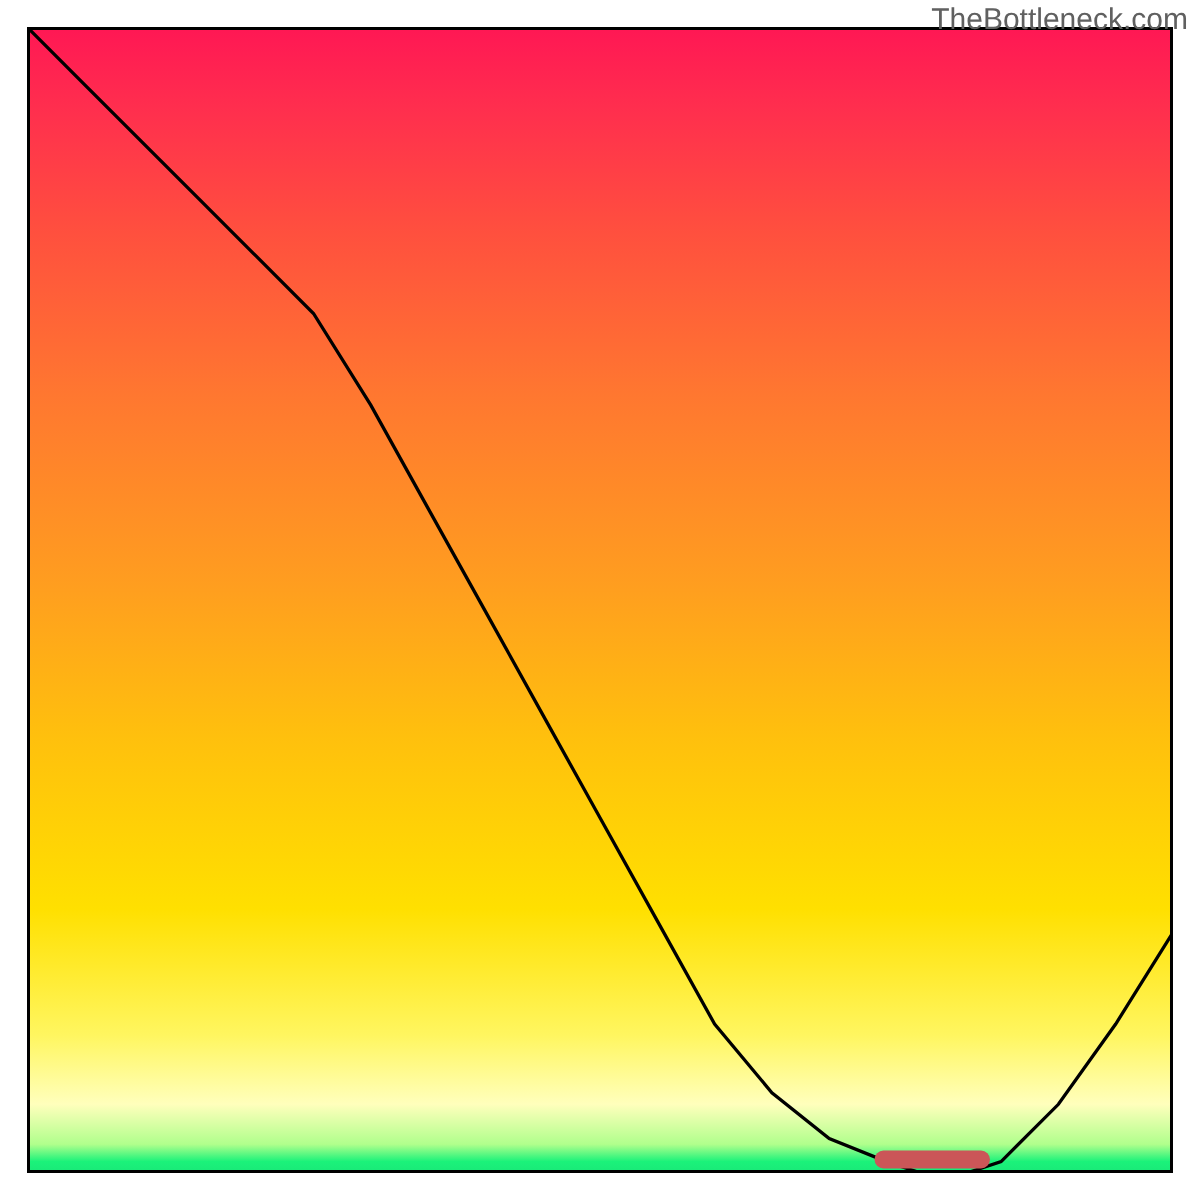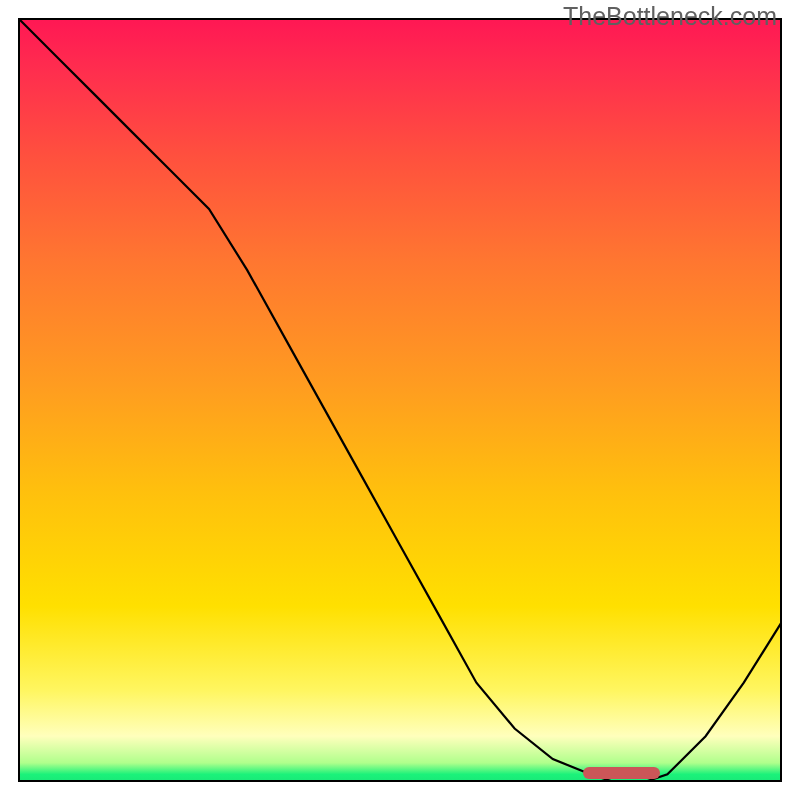--- a/index.html
+++ b/index.html
@@ -7,22 +7,22 @@
     padding: 0;
     width: 800px;
     height: 800px;
     background: #ffffff;
     font-family: Arial, sans-serif;
     position: relative;
   }
   .watermark {
     position: absolute;
     top: 2px;
-    right: 23px;
-    font-size: 25px;
+    right: 8px;
+    font-size: 20px;
     color: #606060;
     font-weight: normal;
     z-index: 20;
   }
   .chart-area {
     position: absolute;
     left: 18px;
     top: 18px;
     width: 764px;
     height: 764px;

